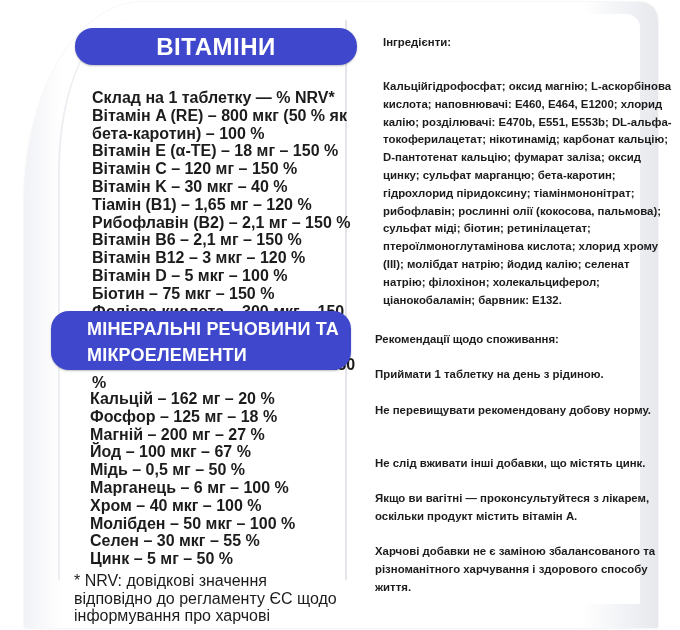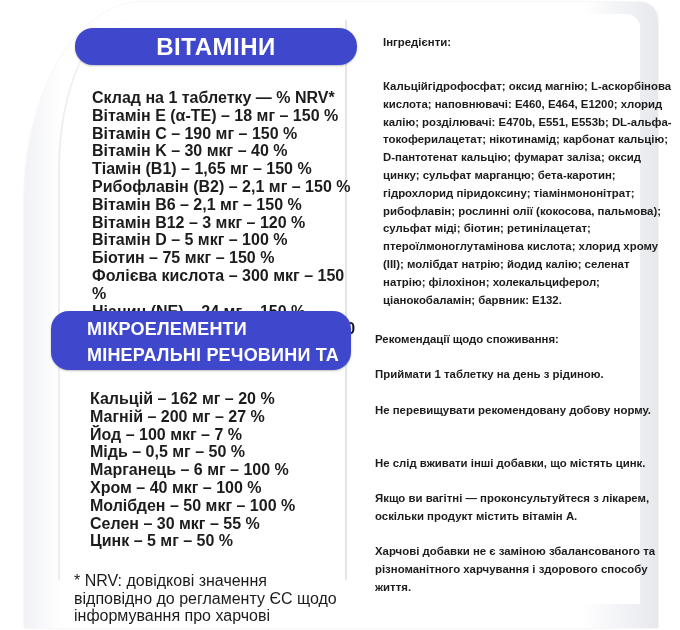--- a/index.html
+++ b/index.html
@@ -132,43 +132,45 @@
 <div class="bg-card"></div>
 <div class="inner-panel"></div>
 <div class="right-panel"></div>
 
 <div class="header-box vit-header">
   <span>ВІТАМІНИ</span>
 </div>
 
 <ul class="list vit-list">
   <li>Склад на 1 таблетку — % NRV*</li>
+  <li class="wrap">Вітамін A (RE) – 800 мкг (50 % як бета-каротин) – 100 %</li>
   <li>Вітамін E (α-TE) – 18 мг – 150 %</li>
-  <li>Вітамін C – 190 мг – 150 %</li>
+  <li>Вітамін C – 120 мг – 150 %</li>
   <li>Вітамін K – 30 мкг – 40 %</li>
-  <li>Тіамін (B1) – 1,65 мг – 150 %</li>
+  <li>Тіамін (B1) – 1,65 мг – 120 %</li>
   <li>Рибофлавін (B2) – 2,1 мг – 150 %</li>
   <li>Вітамін B6 – 2,1 мг – 150 %</li>
   <li>Вітамін B12 – 3 мкг – 120 %</li>
   <li>Вітамін D – 5 мкг – 100 %</li>
   <li>Біотин – 75 мкг – 150 %</li>
   <li>Фолієва кислота – 300 мкг – 150 %</li>
   <li>Ніацин (NE) – 24 мг – 150 %</li>
   <li>Пантотенова кислота – 9 мг – 150 %</li>
 </ul>
 
 <div class="header-box min-header">
+  <div>МІНЕРАЛЬНІ РЕЧОВИНИ ТА</div>
   <div>МІКРОЕЛЕМЕНТИ</div>
-  <div>МІНЕРАЛЬНІ РЕЧОВИНИ ТА</div>
 </div>
 
 <ul class="list min-list">
   <li>Кальцій – 162 мг – 20 %</li>
+  <li>Фосфор – 125 мг – 18 %</li>
   <li>Магній – 200 мг – 27 %</li>
-  <li>Йод – 100 мкг – 7 %</li>
+  <li>Йод – 100 мкг – 67 %</li>
   <li>Мідь – 0,5 мг – 50 %</li>
   <li>Марганець – 6 мг – 100 %</li>
   <li>Хром – 40 мкг – 100 %</li>
   <li>Молібден – 50 мкг – 100 %</li>
   <li>Селен – 30 мкг – 55 %</li>
   <li>Цинк – 5 мг – 50 %</li>
 </ul>
 
 <div class="footnote">* NRV: довідкові значення відповідно до регламенту ЄС щодо інформування про харчові продукти.</div>
 

